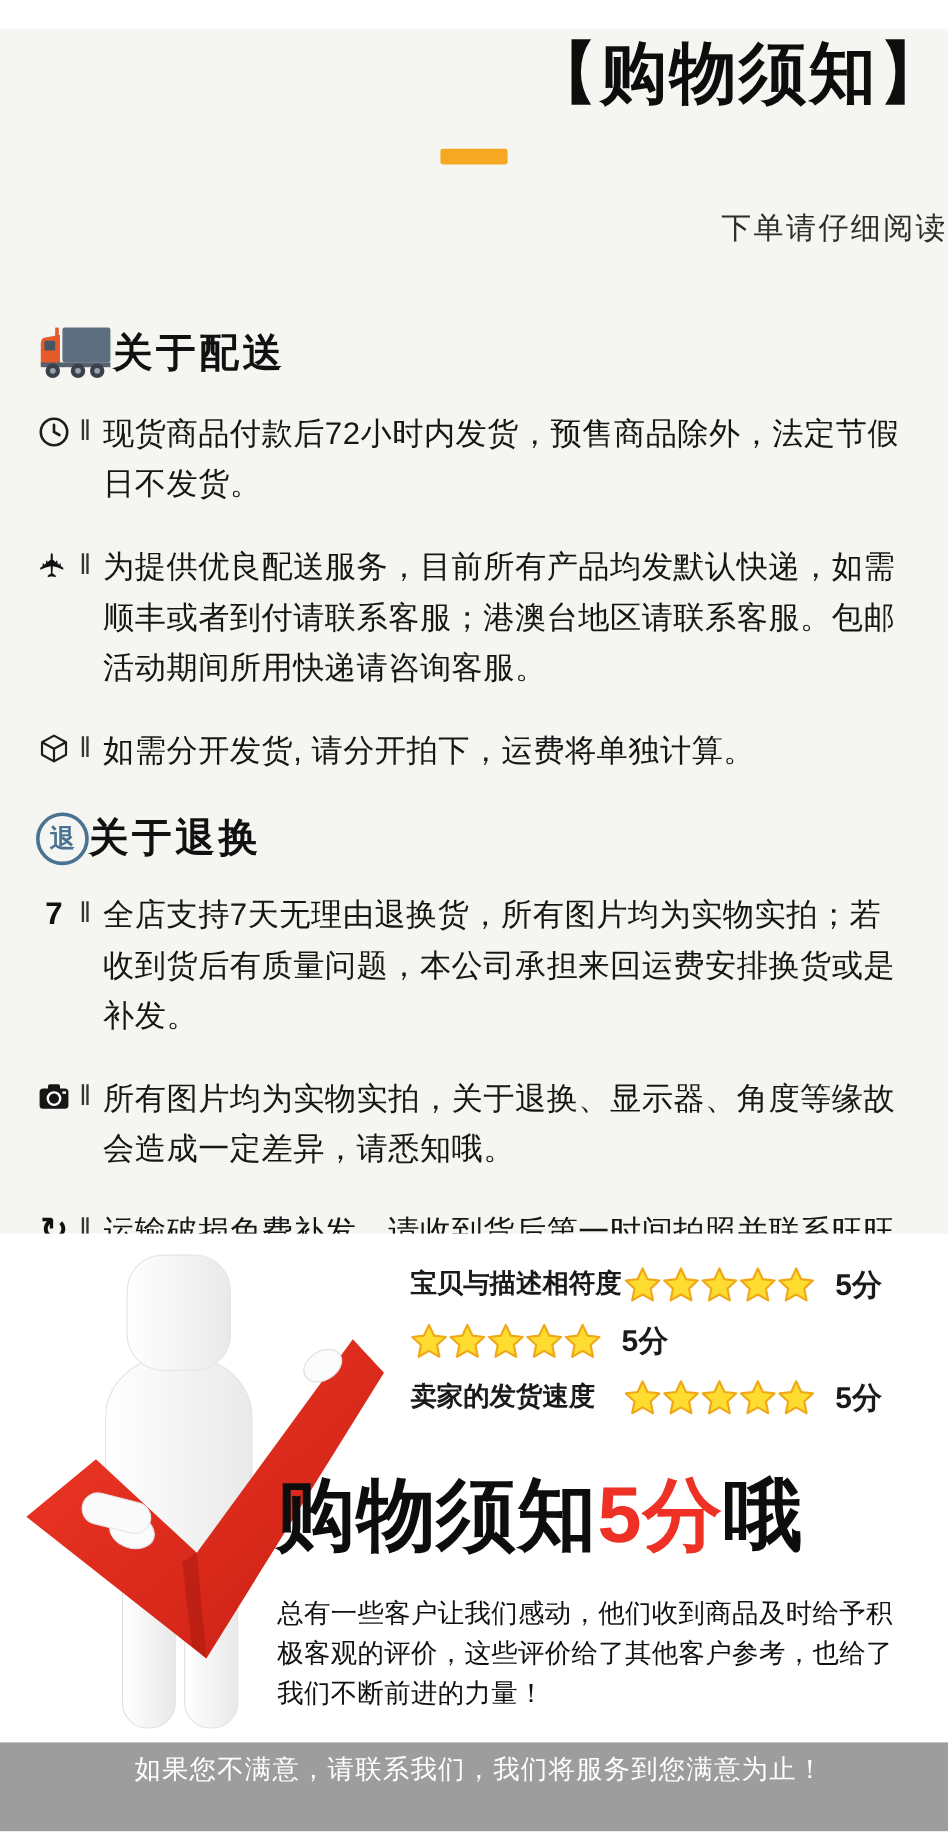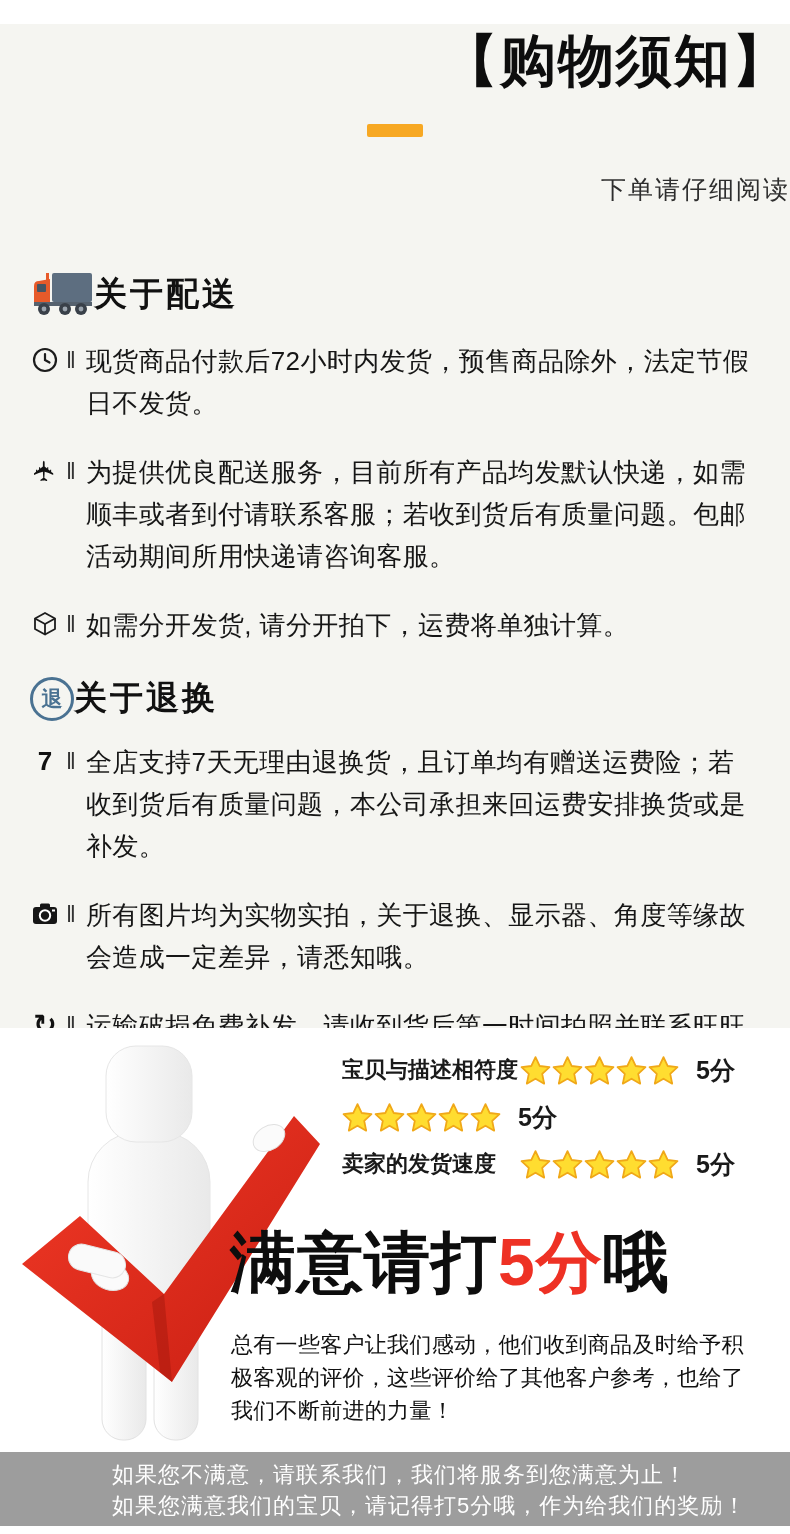--- a/index.html
+++ b/index.html
@@ -111,21 +111,21 @@
           </span>
           <span class="sep">‖</span>
           <p class="txt">现货商品付款后72小时内发货，预售商品除外，法定节假日不发货。</p>
         </div>
 
         <div class="item">
           <span class="ico">
             <span class="glyph plane">✈</span>
           </span>
           <span class="sep">‖</span>
-          <p class="txt">为提供优良配送服务，目前所有产品均发默认快递，如需顺丰或者到付请联系客服；若收到货后有质量问题。包邮活动期间所用快递请咨询客服。</p>
+          <p class="txt">为提供优良配送服务，目前所有产品均发默认快递，如需顺丰或者到付请联系客服；港澳台地区请联系客服。包邮活动期间所用快递请咨询客服。</p>
         </div>
 
         <div class="item">
           <span class="ico">
             <svg viewBox="0 0 28 28" width="28" height="28">
               <path d="M14 3 L24 8.5 L14 14 L4 8.5 Z" fill="none" stroke="#1c1c1c" stroke-width="1.8" stroke-linejoin="round"></path>
               <path d="M4 8.5 V19 L14 24.5 V14 M24 8.5 V19 L14 24.5" fill="none" stroke="#1c1c1c" stroke-width="1.8" stroke-linejoin="round"></path>
             </svg>
           </span>
           <span class="sep">‖</span>
@@ -138,21 +138,21 @@
         <span class="section-heading">关于退换</span>
       </div>
 
       <div class="items">
 
         <div class="item">
           <span class="ico">
             <span class="glyph">7</span>
           </span>
           <span class="sep">‖</span>
-          <p class="txt">全店支持7天无理由退换货，且订单均有赠送运费险；若收到货后有质量问题，本公司承担来回运费安排换货或是补发。</p>
+          <p class="txt">全店支持7天无理由退换货，所有图片均为实物实拍；若收到货后有质量问题，本公司承担来回运费安排换货或是补发。</p>
         </div>
 
         <div class="item">
           <span class="ico">
             <svg viewBox="0 0 28 28" width="28" height="28">
               <rect x="2" y="7" width="24" height="17" rx="3" fill="#161616"></rect>
               <rect x="9" y="3.5" width="10" height="5" rx="1.5" fill="#161616"></rect>
               <circle cx="14" cy="15.5" r="5.2" fill="none" stroke="#ffffff" stroke-width="2"></circle>
               <rect x="21" y="9.5" width="3" height="2" fill="#ffffff"></rect>
             </svg>
@@ -276,24 +276,23 @@
             </svg>
             <svg class="star">
               <use href="#star-sym"></use>
             </svg>
         </span>
         <span class="rating-score">5分</span>
       </div>
     </div>
 
     <div class="headline">
-      <span>满意请打</span><span class="hl">5分</span><span>哦</span>
+      <span>购物须知</span><span class="hl">5分</span><span>哦</span>
     </div>
 
     <p class="promo-paragraph">总有一些客户让我们感动，他们收到商品及时给予积极客观的评价，这些评价给了其他客户参考，也给了我们不断前进的力量！</p>
   </div>
 
   <div class="footer-bar">
     <div class="footer-line">如果您不满意，请联系我们，我们将服务到您满意为止！</div>
-    <div class="footer-line">如果您满意我们的宝贝，请记得打5分哦，作为给我们的奖励！</div>
   </div>
 
 </div>
 
 </body></html>

